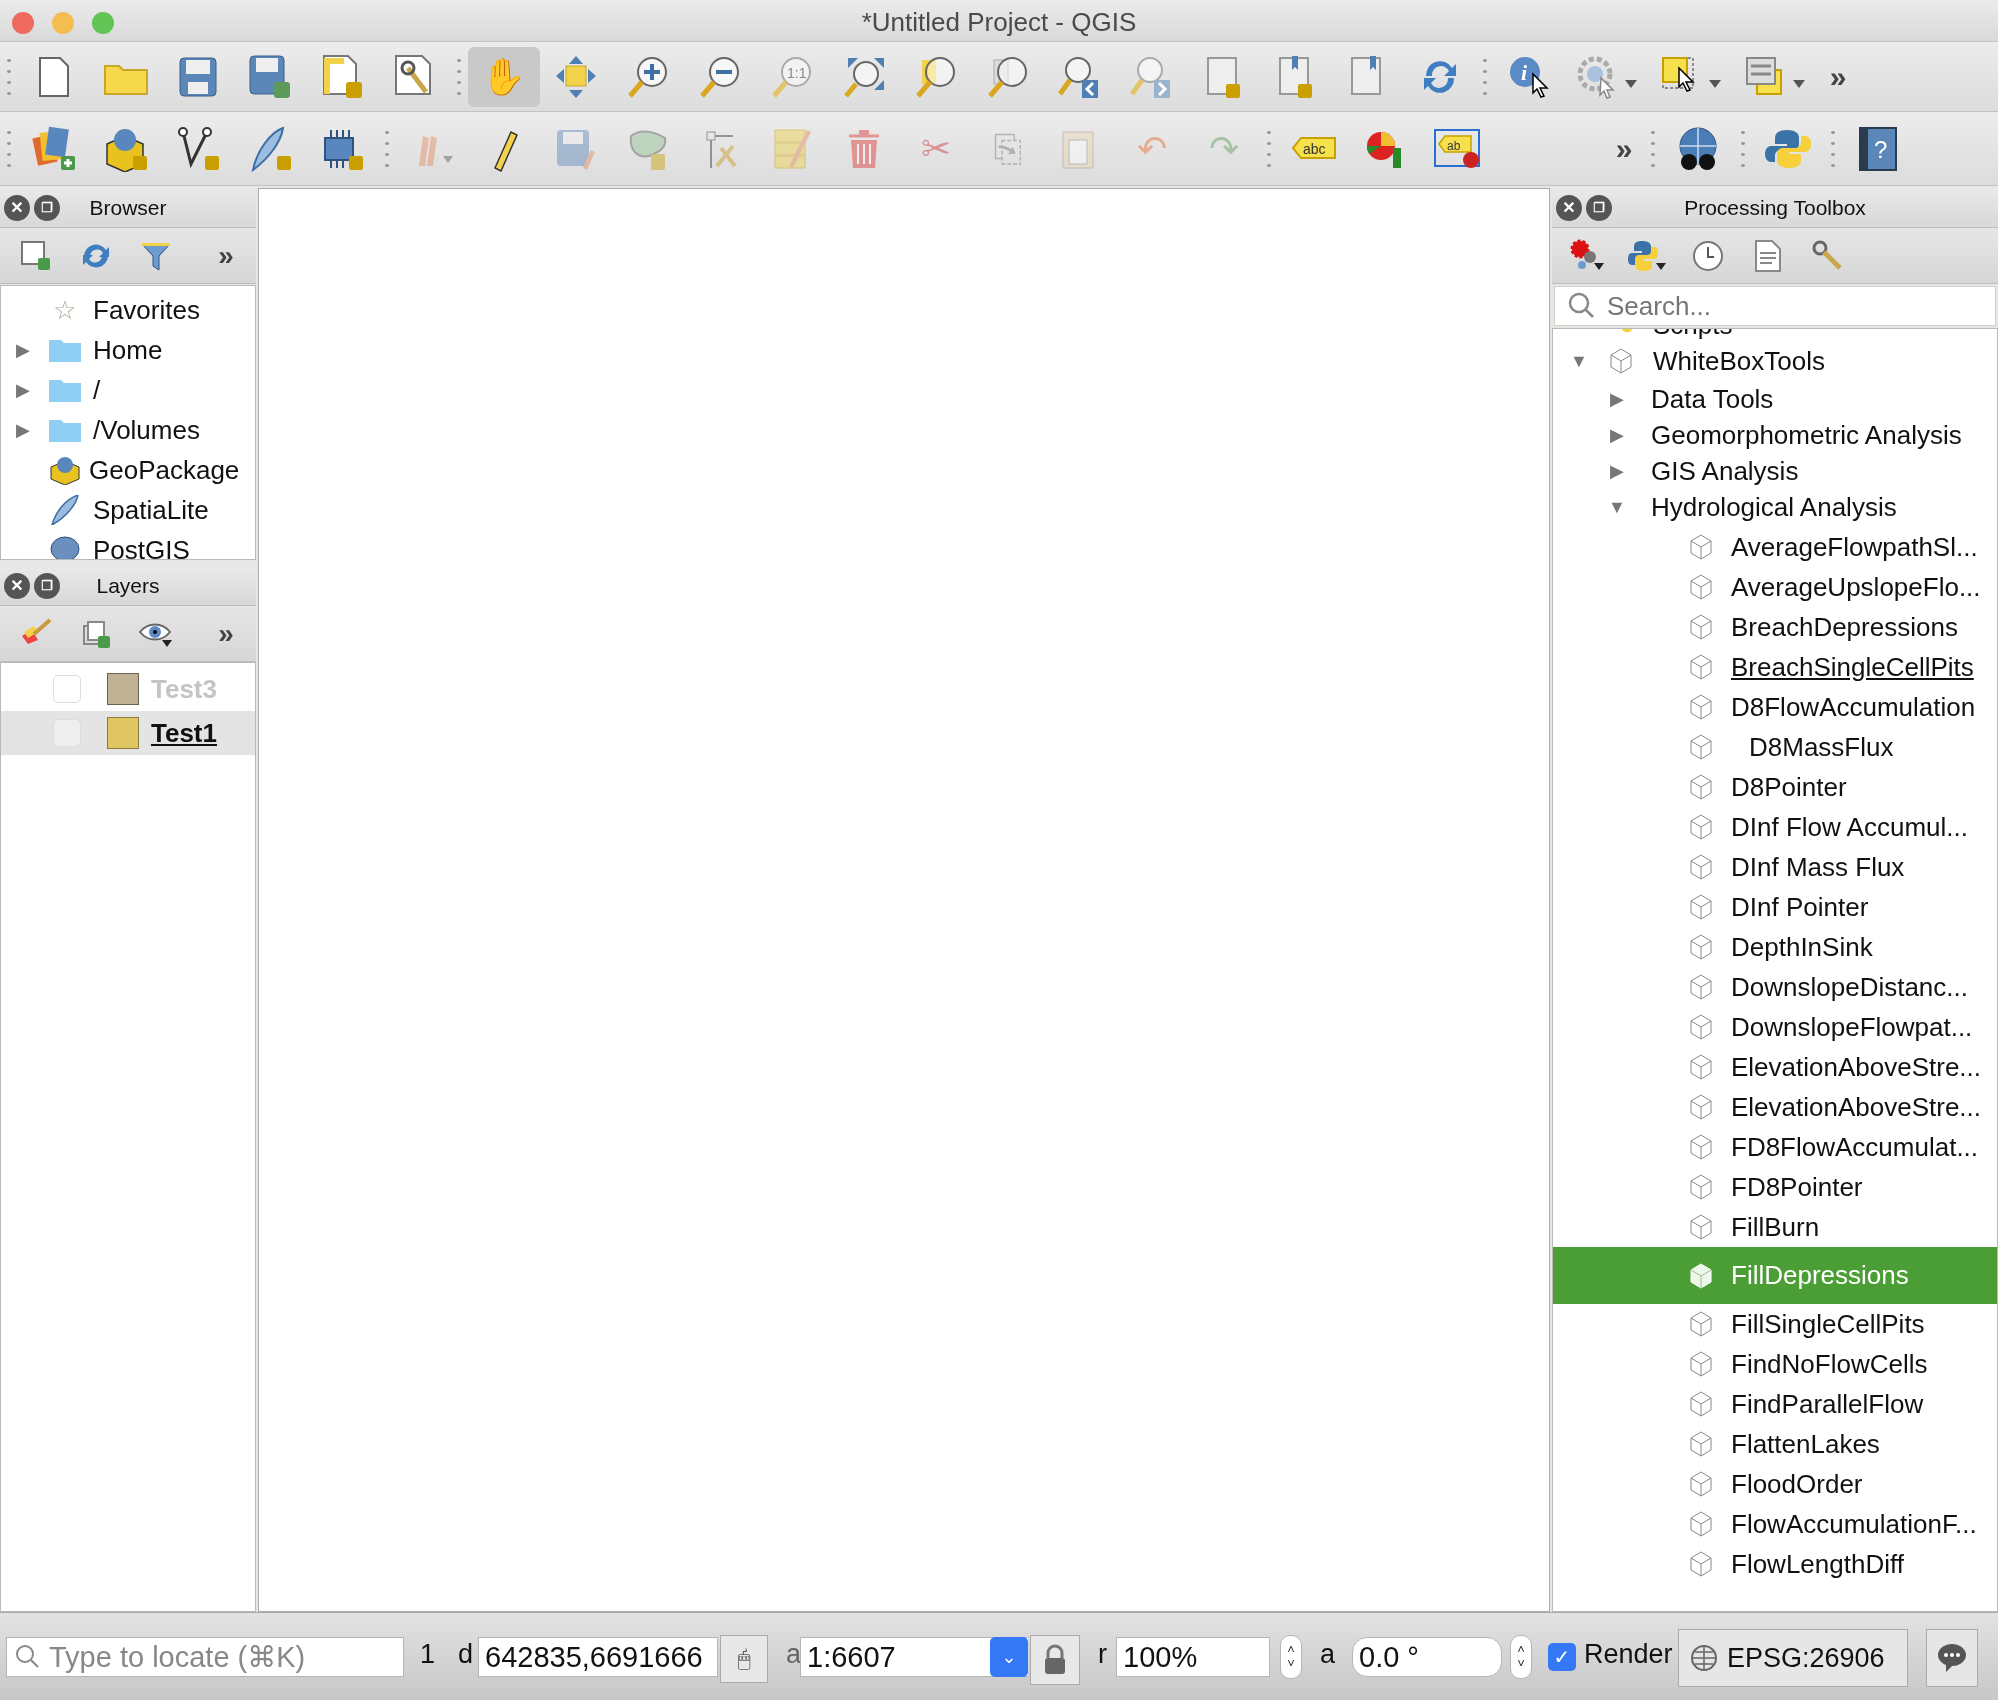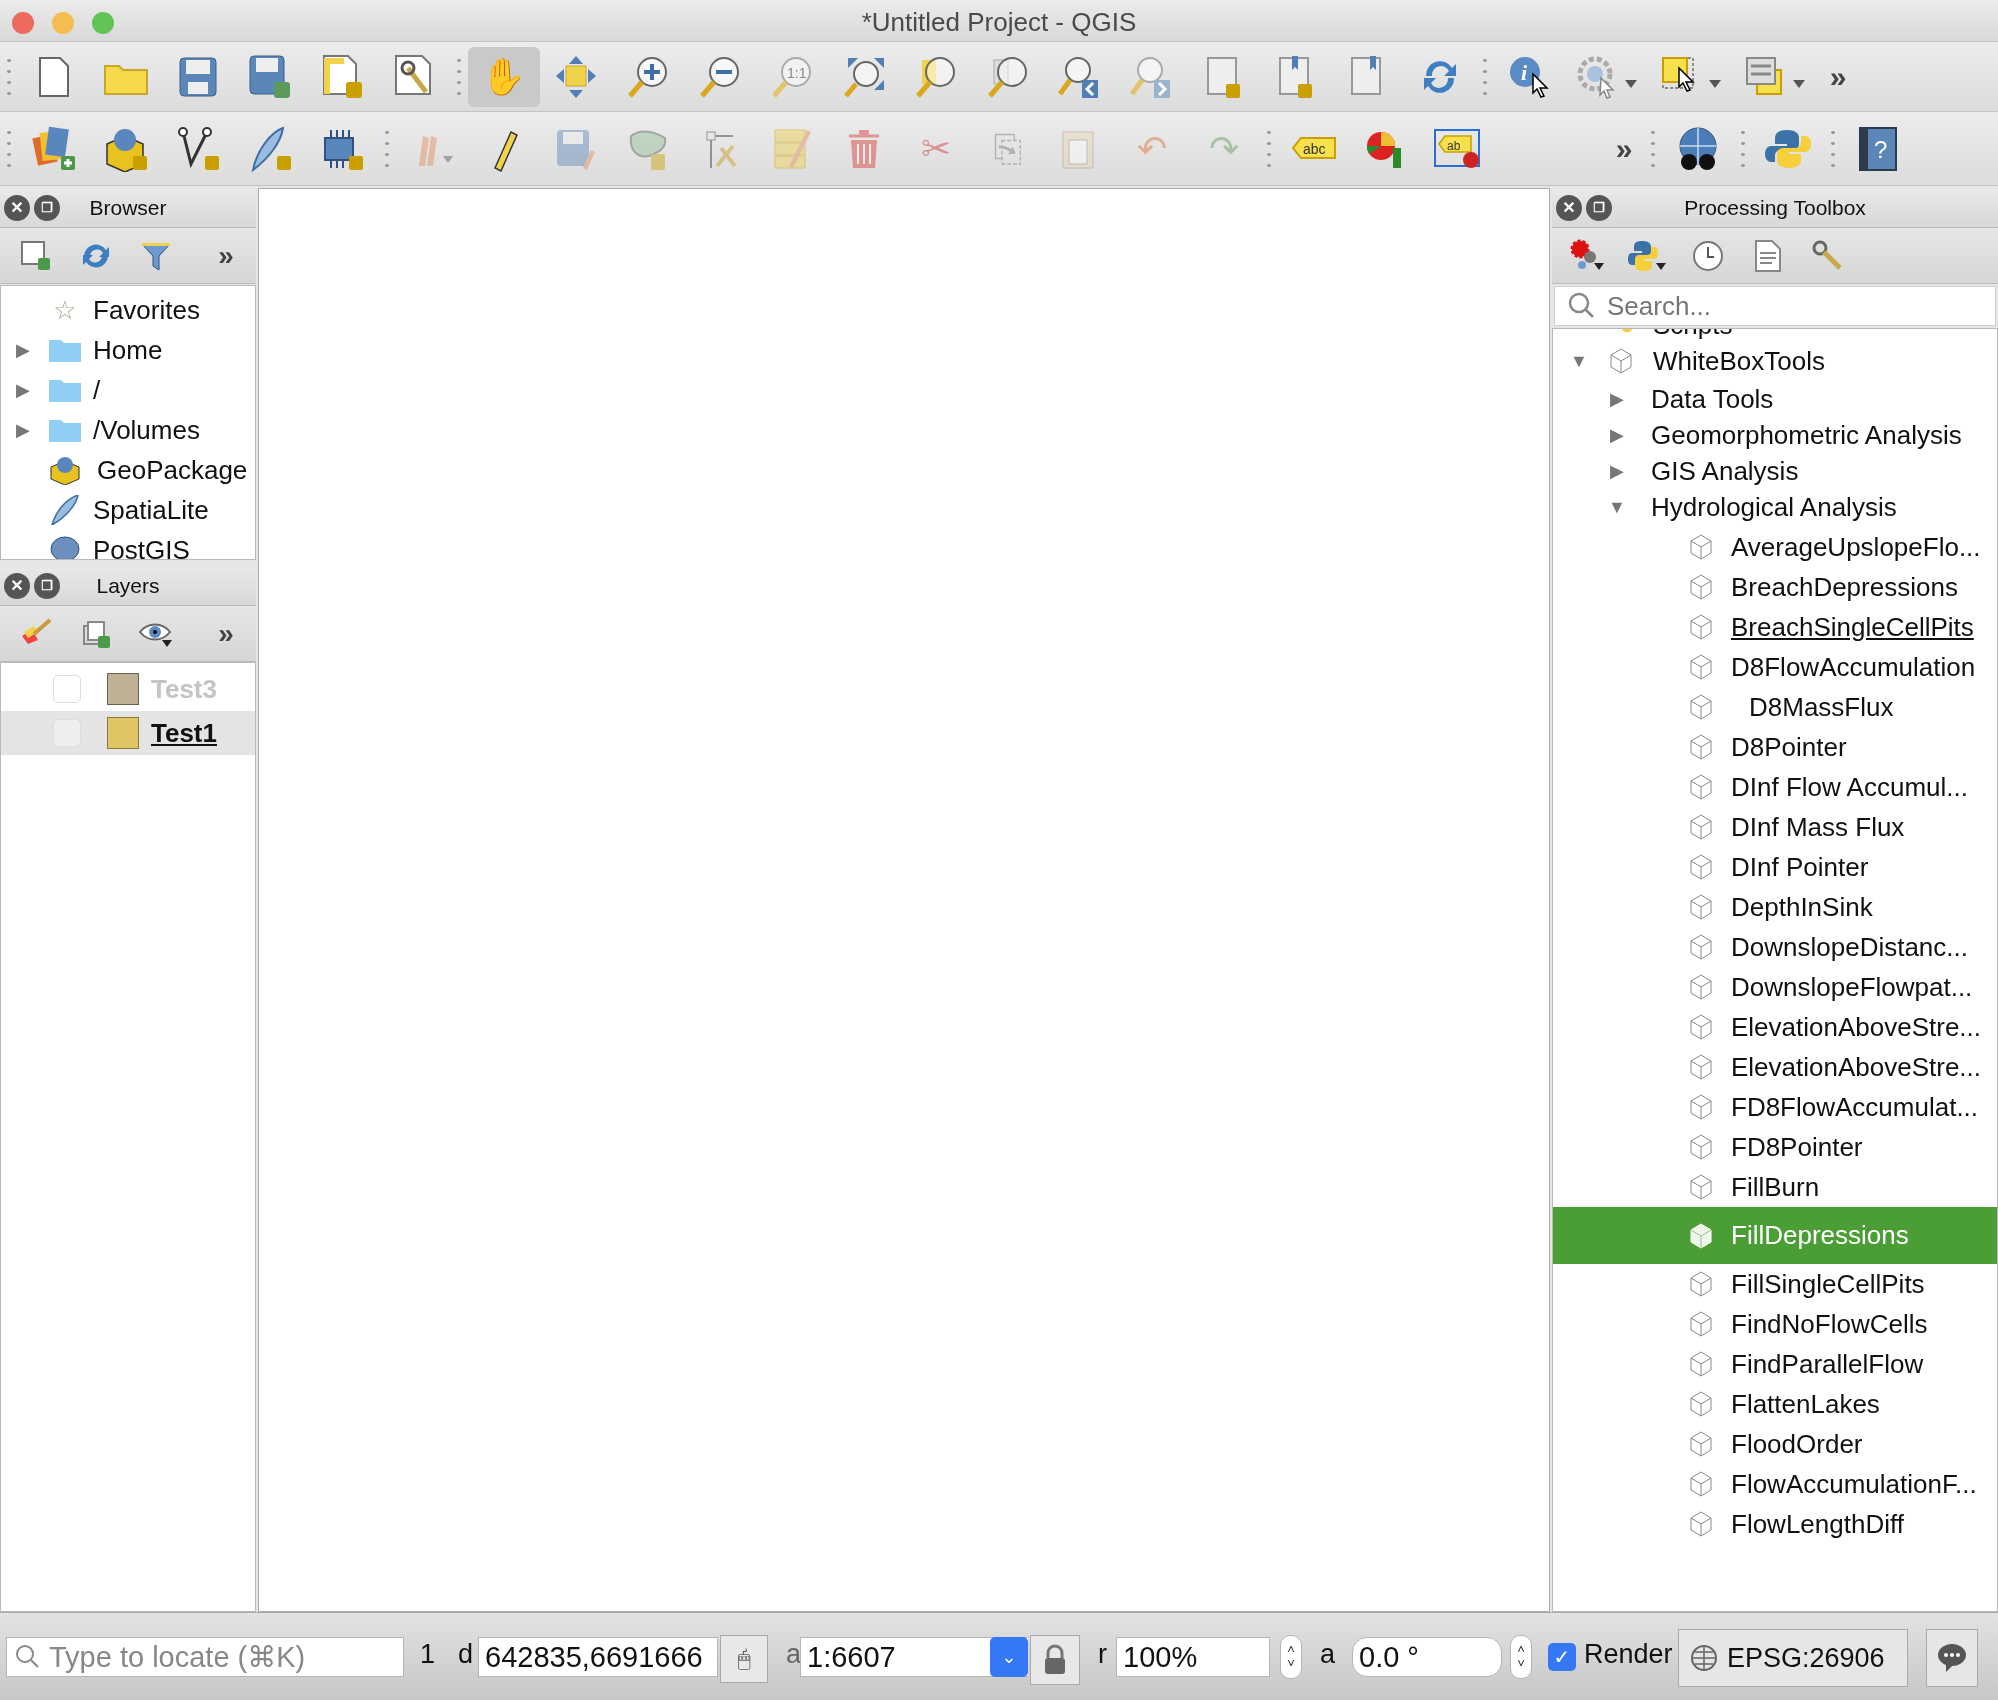--- a/index.html
+++ b/index.html
@@ -437,21 +437,21 @@
       <span style="margin-left:8px">/Volumes</span>
     </div>
   <div class="trow">
       <span class="arrow" style="width:44px"></span>
       <span class="ico">
         <svg width="32" height="30">
           <path d="M2 12l14-6 14 6v12l-14 6-14-6z" fill="#e8c320" stroke="#333"></path>
           <circle cx="16" cy="10" r="8" fill="#5a86be"></circle>
         </svg>
       </span>
-      <span style="margin-left:12px">GeoPackage</span>
+      <span style="margin-left:4px">GeoPackage</span>
     </div>
   <div class="trow">
       <span class="arrow" style="width:44px"></span>
       <span class="ico">
         <svg width="30" height="30">
           <path d="M2 30C6 16 16 4 28 0c-2 10-12 22-26 30z" fill="#9bbde0" stroke="#3d6fa6" stroke-width="1.5"></path>
         </svg>
       </span>
       <span style="margin-left:8px">SpatiaLite</span>
     </div>
@@ -608,20 +608,30 @@
     </div>
   <div id="tool-container" style="padding-top: 2px;">
       <div class="trow" style="height: 40px;">
         <span style="width: 128px;"></span>
         <span class="ico">
           <svg class="cube" viewBox="0 0 24 26">
             <path d="M12 1l10 6v12l-10 6-10-6V7z" fill="#fff" stroke="#888"></path>
             <path d="M2 7l10 6 10-6M12 13v12" fill="none" stroke="#888"></path>
           </svg>
         </span>
+        <span style="margin-left: 10px;">AverageFlowpathSl...</span>
+      </div>
+      <div class="trow" style="height: 40px;">
+        <span style="width: 128px;"></span>
+        <span class="ico">
+          <svg class="cube" viewBox="0 0 24 26">
+            <path d="M12 1l10 6v12l-10 6-10-6V7z" fill="#fff" stroke="#888"></path>
+            <path d="M2 7l10 6 10-6M12 13v12" fill="none" stroke="#888"></path>
+          </svg>
+        </span>
         <span style="margin-left: 10px;">AverageUpslopeFlo...</span>
       </div>
       <div class="trow" style="height: 40px;">
         <span style="width: 128px;"></span>
         <span class="ico">
           <svg class="cube" viewBox="0 0 24 26">
             <path d="M12 1l10 6v12l-10 6-10-6V7z" fill="#fff" stroke="#888"></path>
             <path d="M2 7l10 6 10-6M12 13v12" fill="none" stroke="#888"></path>
           </svg>
         </span>

